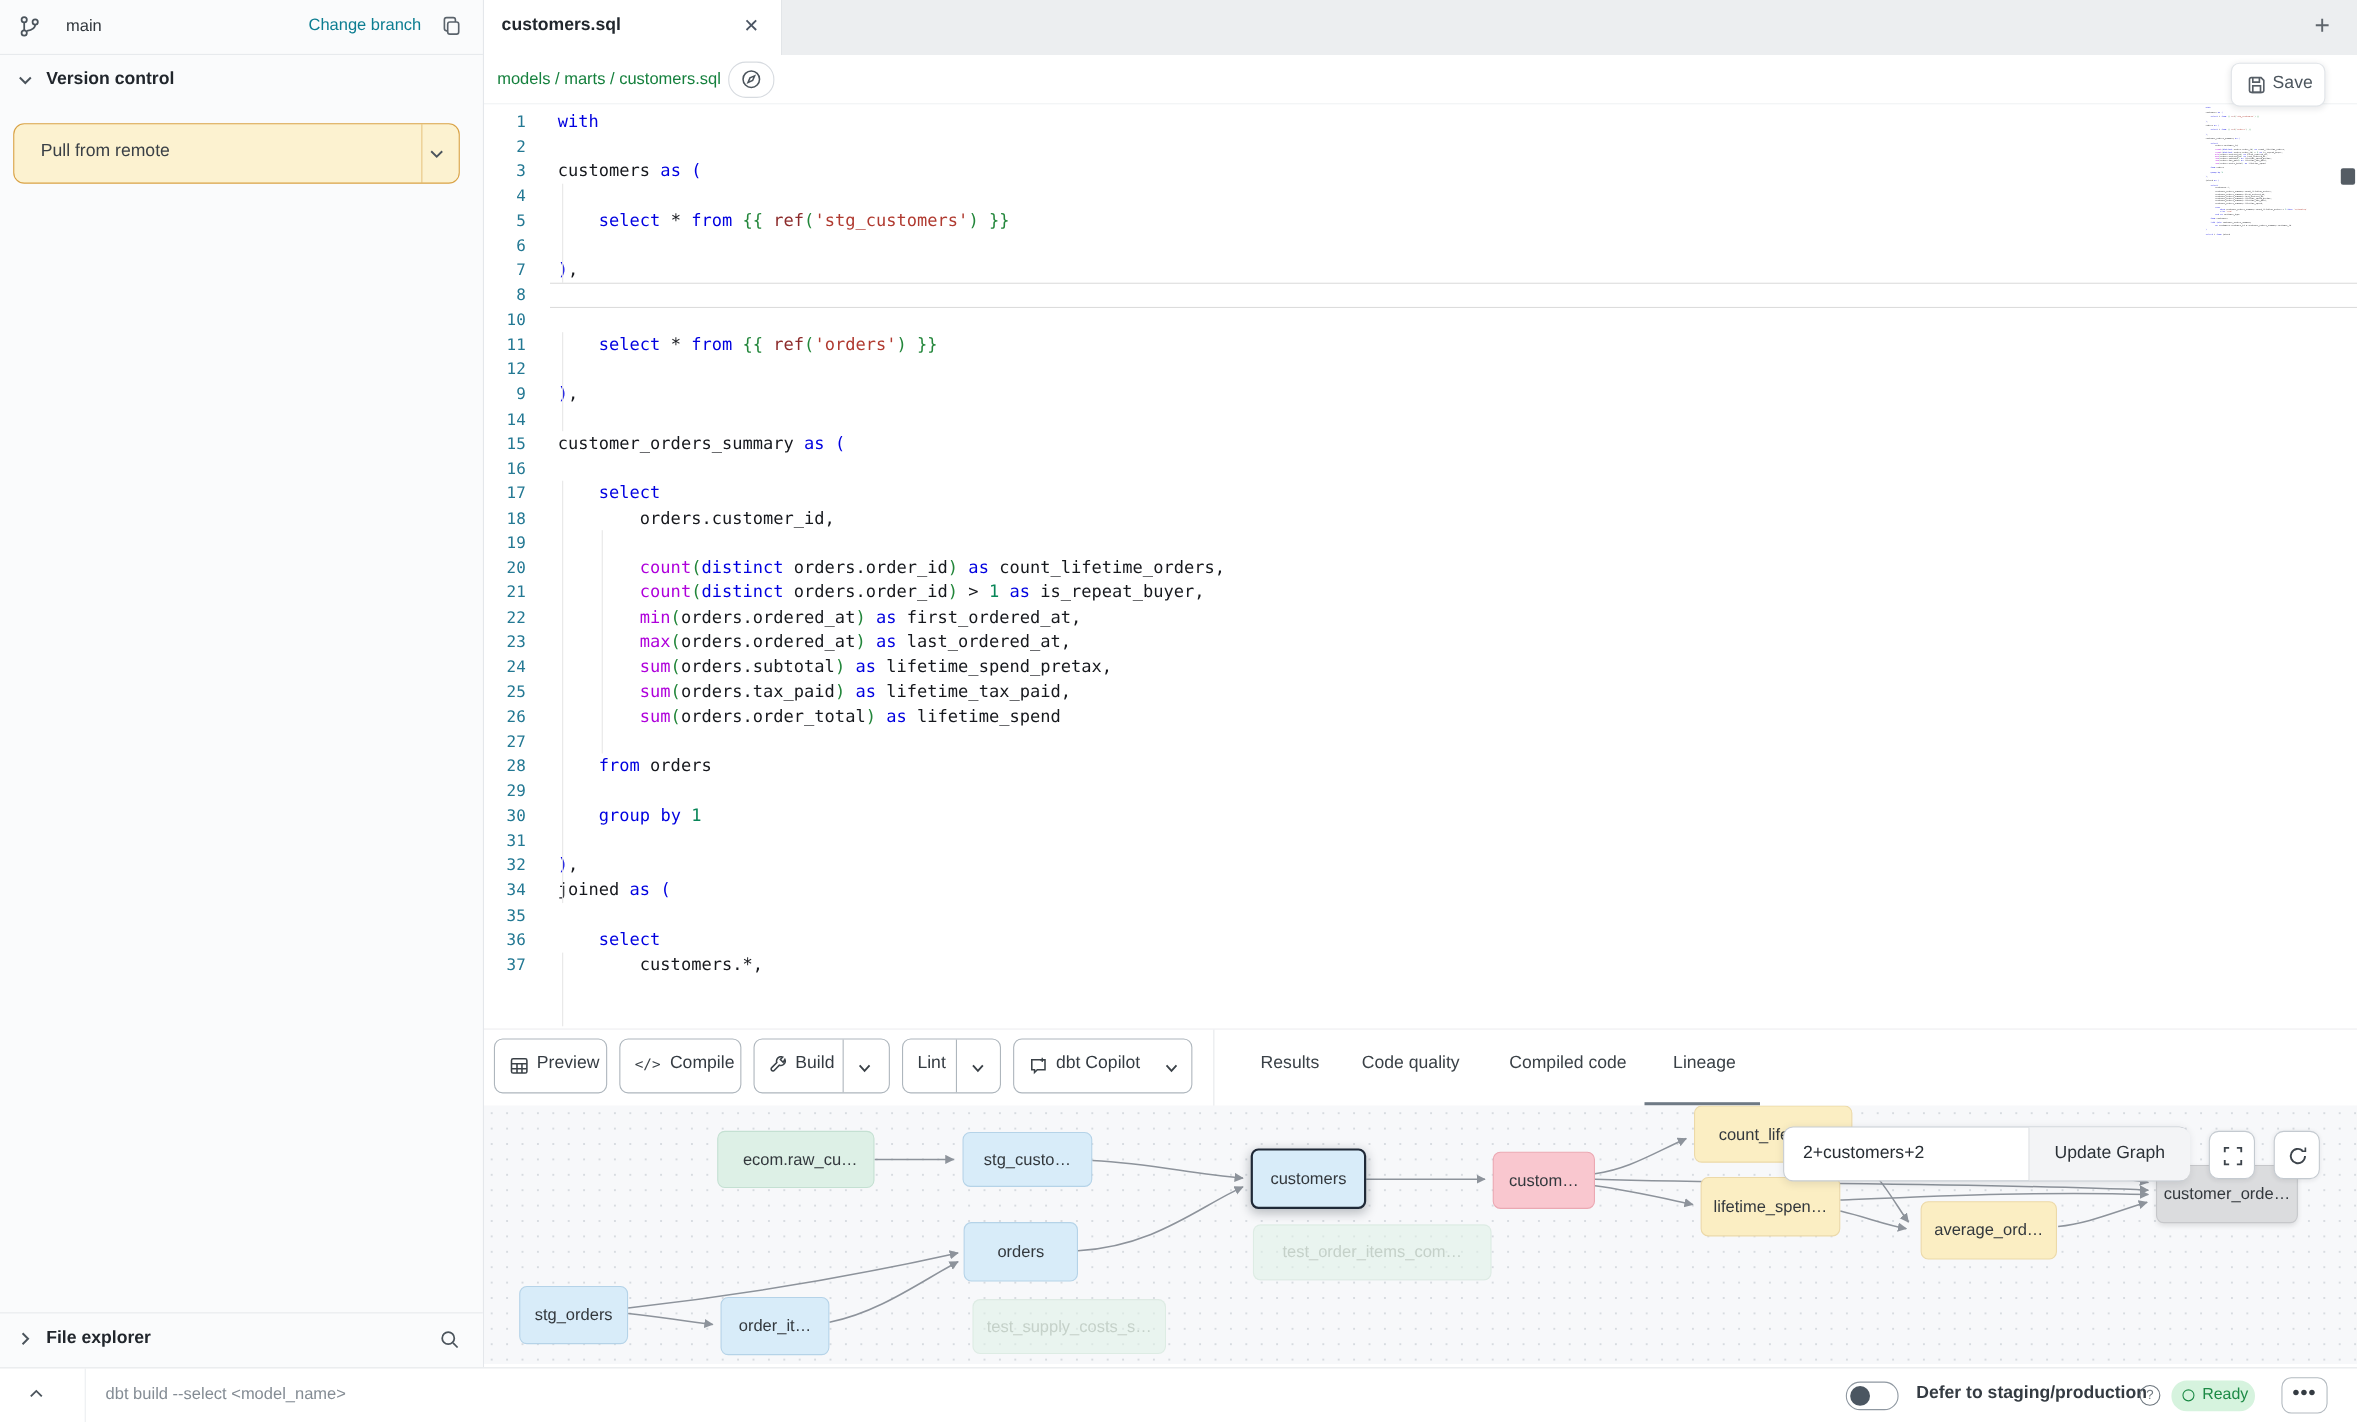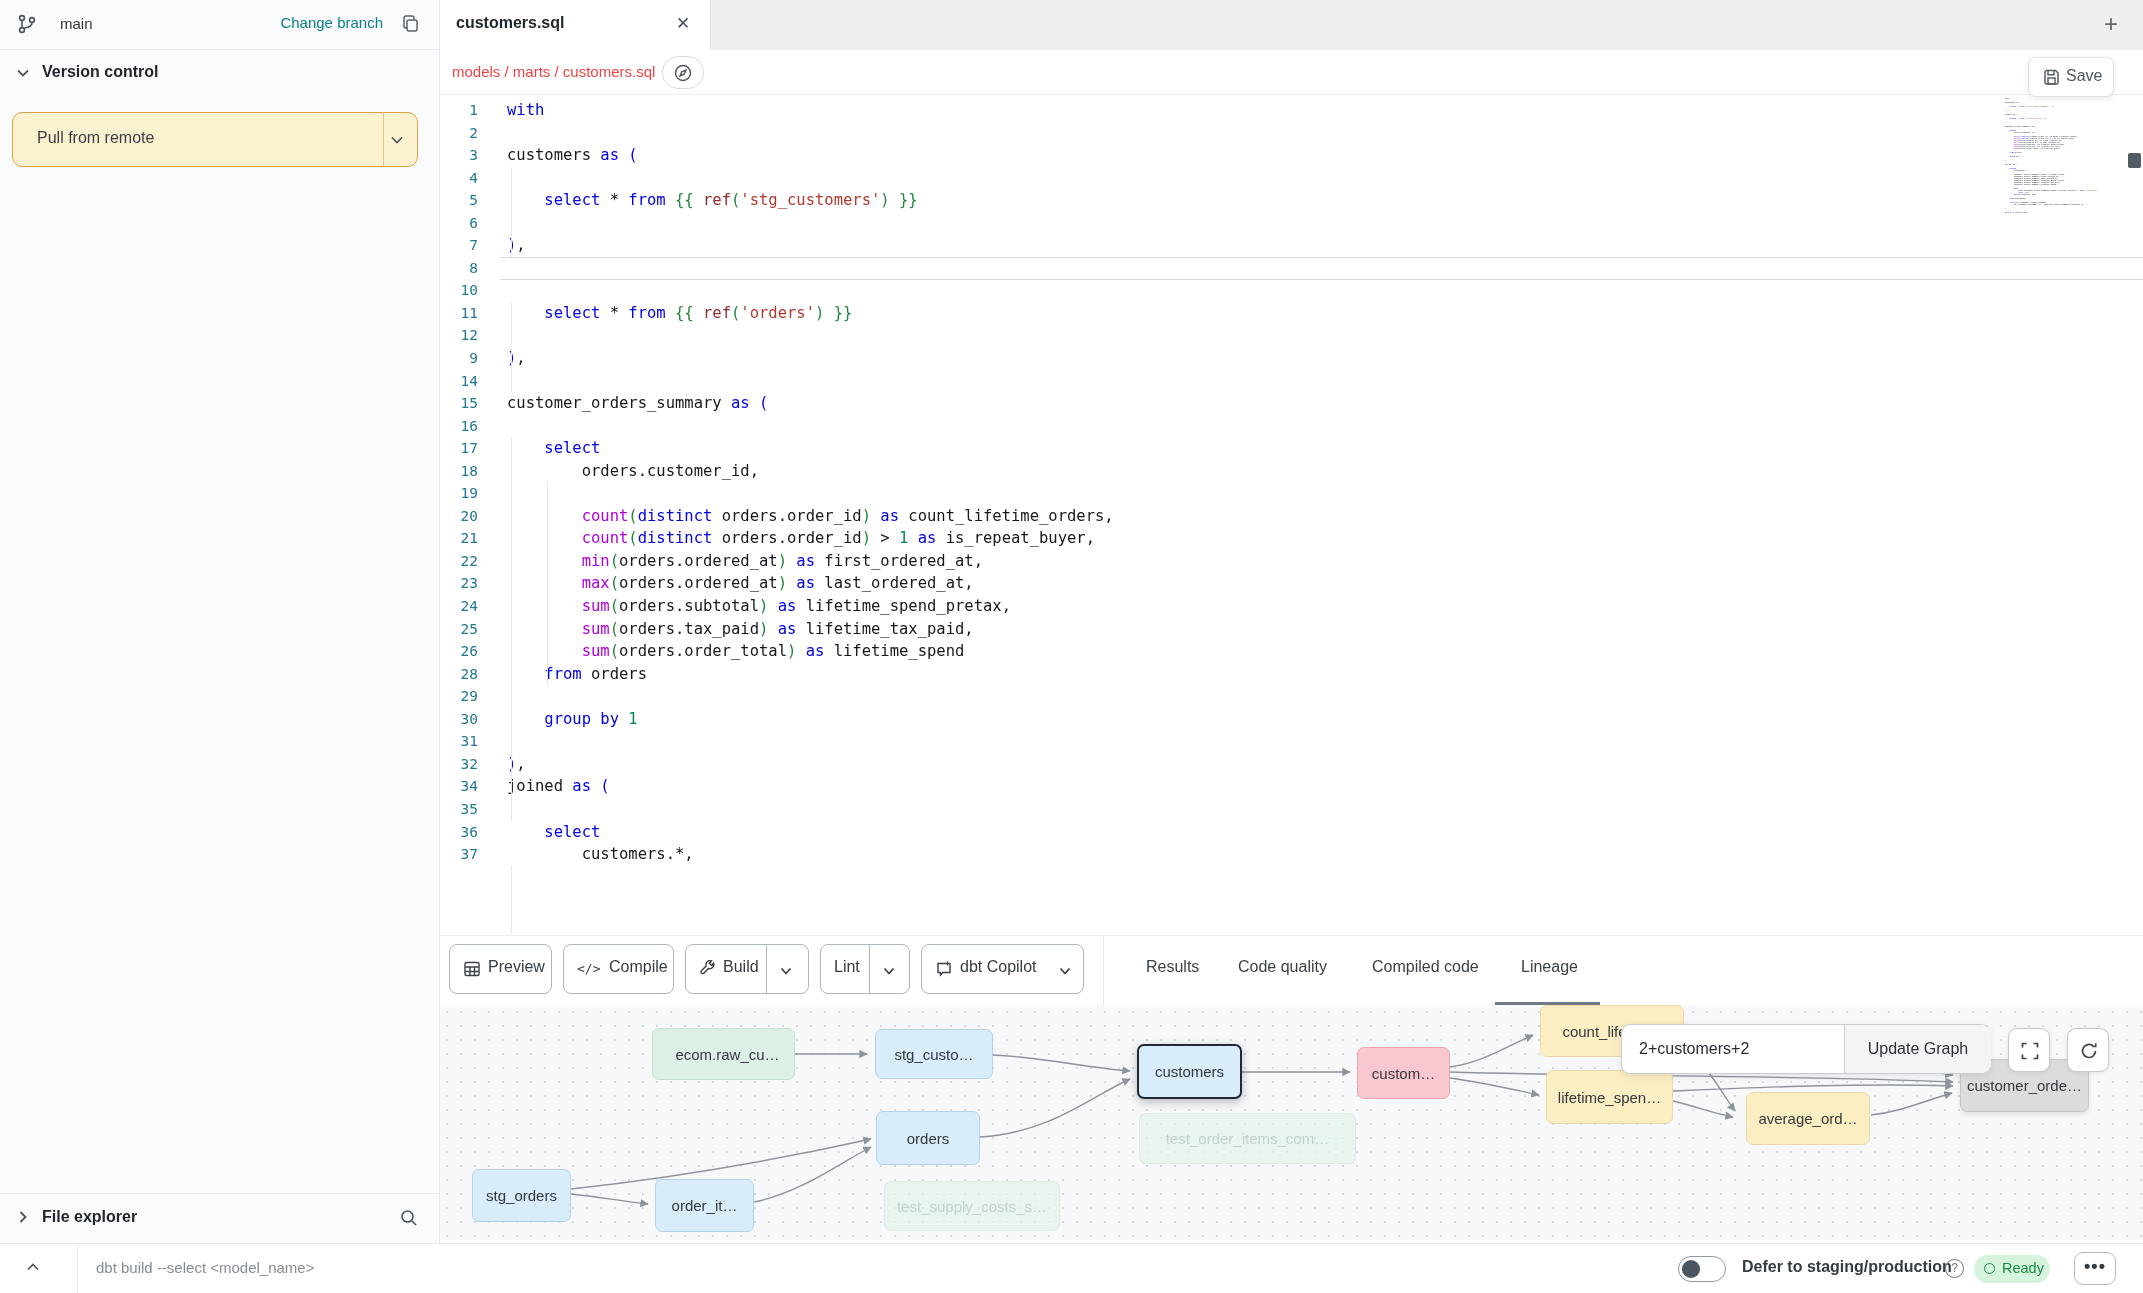--- a/index.html
+++ b/index.html
@@ -27,21 +27,21 @@
 
   
   #main{position:absolute;left:440px;top:0;width:1703px;height:1243px;}
   #tabstrip{position:absolute;left:0;top:0;width:100%;height:50px;background:#eceef0;}
   .tab{position:absolute;left:0;top:0;width:271px;height:50px;background:#fff;border-right:1px solid #e2e5e8;}
   .tab-title{position:absolute;left:16px;top:14px;font-size:16px;font-weight:bold;color:#21272d;}
   .tab-close{position:absolute;left:232px;top:13px;width:22px;height:22px;color:#4b5563;font-size:17px;line-height:22px;text-align:center;cursor:pointer;}
   .plus-btn{position:absolute;right:18px;top:11px;width:28px;height:28px;color:#5f666d;font-size:24px;line-height:26px;text-align:center;cursor:pointer;}
 
   #crumbbar{position:absolute;left:0;top:50px;width:100%;height:45px;background:#fff;border-bottom:1px solid #eceef1;}
-  .crumb{position:absolute;left:12px;top:13px;font-size:15px;color:#ef4444;}
+  .crumb{position:absolute;left:12px;top:13px;font-size:15px;color:#15803d;}
   .compass-pill{position:absolute;left:222px;top:6px;width:42px;height:33px;border:1px solid #d7dbe0;border-radius:16px;background:#fff;color:#4b545c;text-align:center;line-height:30px;cursor:pointer;}
   .save-btn{position:absolute;left:1588px;top:57px;width:86px;height:40px;background:#fff;border:1px solid #e0e4e8;border-radius:8px;box-shadow:0 2px 6px rgba(20,30,40,.10);z-index:30;cursor:pointer;}
   .save-btn svg{position:absolute;left:13px;top:10px;color:#565e66;}
   .save-label{position:absolute;left:37px;top:9px;font-size:16px;color:#4d565e;}
 
   
   #editor{position:absolute;left:0;top:95px;width:100%;height:840px;background:#fff;overflow:hidden;font-family:"DejaVu Sans Mono",monospace;}
   #code{position:absolute;left:0;top:4px;width:1560px;}
   .cl{height:22.55px;line-height:22.55px;font-size:15.5px;white-space:pre;}
   .cl .g{display:inline-block;width:38px;text-align:right;color:#237893;font-size:14.5px;}
@@ -202,20 +202,21 @@
           <div class="cl"><span class="g">17</span><span class="t">    <span class="tk">select</span></span></div>
           <div class="cl"><span class="g">18</span><span class="t">        orders.customer_id,</span></div>
           <div class="cl"><span class="g">19</span><span class="t"></span></div>
           <div class="cl"><span class="g">20</span><span class="t">        <span class="tf">count</span><span class="tp">(</span><span class="tk">distinct</span> orders.order_id<span class="tp">)</span> <span class="tk">as</span> count_lifetime_orders,</span></div>
           <div class="cl"><span class="g">21</span><span class="t">        <span class="tf">count</span><span class="tp">(</span><span class="tk">distinct</span> orders.order_id<span class="tp">)</span> &gt; <span class="tn">1</span> <span class="tk">as</span> is_repeat_buyer,</span></div>
           <div class="cl"><span class="g">22</span><span class="t">        <span class="tf">min</span><span class="tp">(</span>orders.ordered_at<span class="tp">)</span> <span class="tk">as</span> first_ordered_at,</span></div>
           <div class="cl"><span class="g">23</span><span class="t">        <span class="tf">max</span><span class="tp">(</span>orders.ordered_at<span class="tp">)</span> <span class="tk">as</span> last_ordered_at,</span></div>
           <div class="cl"><span class="g">24</span><span class="t">        <span class="tf">sum</span><span class="tp">(</span>orders.subtotal<span class="tp">)</span> <span class="tk">as</span> lifetime_spend_pretax,</span></div>
           <div class="cl"><span class="g">25</span><span class="t">        <span class="tf">sum</span><span class="tp">(</span>orders.tax_paid<span class="tp">)</span> <span class="tk">as</span> lifetime_tax_paid,</span></div>
           <div class="cl"><span class="g">26</span><span class="t">        <span class="tf">sum</span><span class="tp">(</span>orders.order_total<span class="tp">)</span> <span class="tk">as</span> lifetime_spend</span></div>
+          <div class="cl"><span class="g">27</span><span class="t"></span></div>
           <div class="cl"><span class="g">28</span><span class="t">    <span class="tk">from</span> orders</span></div>
           <div class="cl"><span class="g">29</span><span class="t"></span></div>
           <div class="cl"><span class="g">30</span><span class="t">    <span class="tk">group</span> <span class="tk">by</span> <span class="tn">1</span></span></div>
           <div class="cl"><span class="g">31</span><span class="t"></span></div>
           <div class="cl"><span class="g">32</span><span class="t"><span class="tb">)</span>,</span></div>
           <div class="cl"><span class="g">34</span><span class="t">joined <span class="tk">as</span> <span class="tb">(</span></span></div>
           <div class="cl"><span class="g">35</span><span class="t"></span></div>
           <div class="cl"><span class="g">36</span><span class="t">    <span class="tk">select</span></span></div>
           <div class="cl"><span class="g">37</span><span class="t">        customers.*,</span></div>
         </div>

